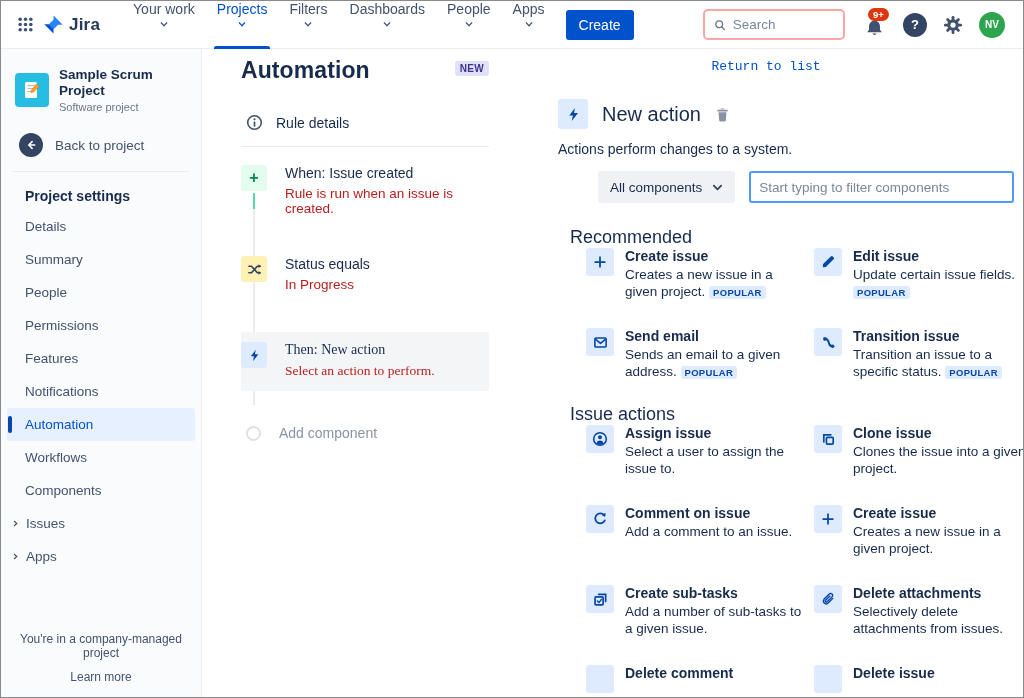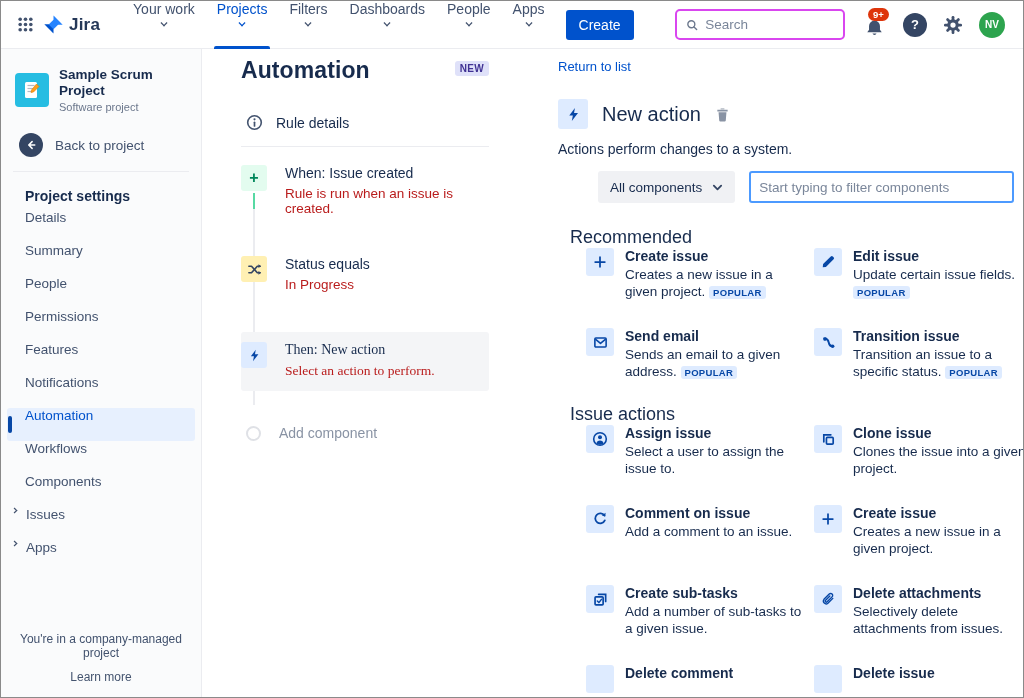--- a/index.html
+++ b/index.html
@@ -11,41 +11,41 @@
   .topnav { height:48px; display:flex; align-items:center; padding:0 18px 0 12px; border-bottom:1px solid #EBECF0; background:#fff; }
   .appswitcher { width:24px; height:24px; display:flex; align-items:center; justify-content:center; margin-right:6px; cursor:pointer; }
   .brand { display:flex; align-items:center; gap:5px; margin-right:22px; }
   .brand-text { font-size:17px; font-weight:700; color:#253858; letter-spacing:.2px; }
   .nav-item { display:flex; align-items:center; gap:6px; padding:0 11px; height:48px; font-size:14px; font-weight:500; color:#42526E; cursor:pointer; position:relative;flex-direction:column; }
   .nav-item.active { color:#0052CC; }
   .nav-item.active::after { content:""; position:absolute; left:8px; right:8px; bottom:0; height:3px; background:#0052CC; border-radius:2px 2px 0 0; }
   .chev { width:8px; height:8px; border-right:2px solid currentColor; border-bottom:2px solid currentColor; transform:rotate(45deg) scale(.62); margin-top:-4px; }
   .create-btn { margin-left:10px; background:#0052CC; color:#fff; font-size:14px; font-weight:500; border:none; border-radius:3px; padding:7px 13px; cursor:pointer; font-family:inherit; }
   .topnav-right { margin-left:auto; display:flex; align-items:center; gap:16px; }
-  .search-box { display:flex; align-items:center; gap:7px; width:170px; height:31px; border:2px solid #d946ef; border-radius:5px; padding:0 9px; background:#fff; }
+  .search-box { display:flex; align-items:center; gap:7px; width:142px; height:31px; border:2px solid #fca5a5; border-radius:5px; padding:0 9px; background:#fff; }
   .search-box input { border:none; outline:none; width:100%; font-size:13.5px; color:#172B4D; font-family:inherit; background:transparent; }
   .search-box input::placeholder { color:#7A869A; }
   .bell-wrap { position:relative; width:26px; height:26px; display:flex; align-items:flex-end; justify-content:center; cursor:pointer; }
   .badge { position:absolute; top:-4px; left:7px; background:#DE350B; color:#fff; font-size:9.5px; font-weight:700; border-radius:8px; padding:2px 5px; line-height:1; }
   .help-circle { width:24px; height:24px; border-radius:50%; background:#344563; color:#fff; font-size:13px; font-weight:700; display:flex; align-items:center; justify-content:center; cursor:pointer; }
   .avatar { width:26px; height:26px; border-radius:50%; background:#2DA44E; color:#fff; font-size:10px; font-weight:700; display:flex; align-items:center; justify-content:center; cursor:pointer; }
   .icon-btn { cursor:pointer; display:flex; align-items:center; }
 
   
   .sidebar { position:absolute; top:48px; left:0; bottom:0; width:201px; background:#FAFBFC; border-right:1px solid #EBECF0; }
   .proj-head { display:flex; align-items:center; gap:10px; padding:18px 12px 10px 14px; }
   .proj-avatar { width:34px; height:34px; border-radius:4px; background:#26BDE2; display:flex; align-items:center; justify-content:center; flex:none; }
   .proj-name { font-size:13.5px; font-weight:700; color:#172B4D; line-height:1.2; }
   .proj-type { font-size:11px; color:#6B778C; margin-top:2px; }
   .back-row { display:flex; align-items:center; gap:12px; padding:10px 12px 14px 18px; cursor:pointer; }
   .back-circle { width:24px; height:24px; border-radius:50%; background:#344563; display:flex; align-items:center; justify-content:center; flex:none; }
   .back-label { font-size:13.5px; color:#42526E; }
   .side-divider { height:1px; background:#EBECF0; margin:0 12px; }
   .section-label { font-size:14px; font-weight:700; color:#172B4D; padding:16px 0 6px 24px; }
-  .side-item { position:relative; display:flex; height:33px; padding-left:24px; font-size:13.5px; color:#42526E; cursor:pointer; }
+  .side-item { position:relative; display:flex; align-items:center; height:33px; padding-left:24px; font-size:13.5px; color:#42526E; cursor:pointer; }
   .side-item.selected { background:#E7F0FE; color:#0052CC; margin:0 6px; padding-left:18px; border-radius:3px; }
   .side-item.selected::before { content:""; position:absolute; left:1px; top:8px; bottom:8px; width:4px; border-radius:2px; background:#0747A6; }
   .side-item .exp-chev { width:7px; height:7px; border-right:2px solid #42526E; border-bottom:2px solid #42526E; transform:rotate(-45deg) scale(.6); margin:0 8px 0 -14px; }
   .side-footer { position:absolute; bottom:12px; left:0; right:0; text-align:center; }
   .footer-note { font-size:12px; color:#42526E; }
   .footer-link { font-size:12px; color:#44546F; margin-top:10px; display:inline-block; cursor:pointer; }
 
   
   .rule-col { position:absolute; top:48px; left:240px; width:248px; }
   .rule-title-row { display:flex; align-items:flex-start; padding-top:8px; }
@@ -65,21 +65,21 @@
   .step-title { font-size:14px; color:#172B4D; }
   .step-sub { font-size:13.5px; color:#b91c1c; margin-top:5px; }
   .step.highlight { background:#F4F5F7; border-radius:3px; padding:10px 10px 12px 0; margin-left:0; margin-bottom:22px;font-family:Liberation Serif, serif; }
   .step.highlight .step-icon { margin-left:0; }
   .add-component { display:flex; align-items:center; gap:18px; margin-top:34px; cursor:pointer; }
   .add-circle { width:15px; height:15px; border:2px solid #DFE1E6; border-radius:50%; margin-left:5px; flex:none; background:#fff; }
   .add-label { font-size:14px; color:#8993A4; }
 
   
   .action-panel { position:absolute; top:48px; left:557px; width:456px; }
-  .return-row { text-align:left; padding:8px 40px 0 0; }
+  .return-row { text-align:center; padding:8px 40px 0 0;font-family:Liberation Mono, monospace; }
   .return-link { font-size:13px; color:#0052CC; cursor:pointer; text-decoration:none; }
   .ap-head { display:flex; align-items:center; gap:14px; margin-top:24px; }
   .ap-head-icon { width:30px; height:30px; border-radius:3px; background:#DEEBFF; display:flex; align-items:center; justify-content:center; }
   .ap-title { font-size:20px; font-weight:500; color:#172B4D; }
   .ap-sub { font-size:14px; color:#172B4D; margin-top:12px; }
   .ap-controls { display:flex; gap:14px; margin-top:14px; margin-left:40px; }
   .dropdown { display:flex; align-items:center; gap:10px; background:#F0F1F4; border-radius:3px; height:32px; padding:0 12px; font-size:13.5px; font-weight:500; color:#172B4D; cursor:pointer; }
   .filter-input { flex:1; height:32px; border:2px solid #4C9AFF; border-radius:3px; padding:0 8px; font-size:13.5px; color:#172B4D; outline:none; font-family:inherit; }
   .filter-input::placeholder { color:#7A869A; }
   .ap-section-heading { font-size:18px; font-weight:500; color:#172B4D; margin-top:24px; padding-left:12px; }

